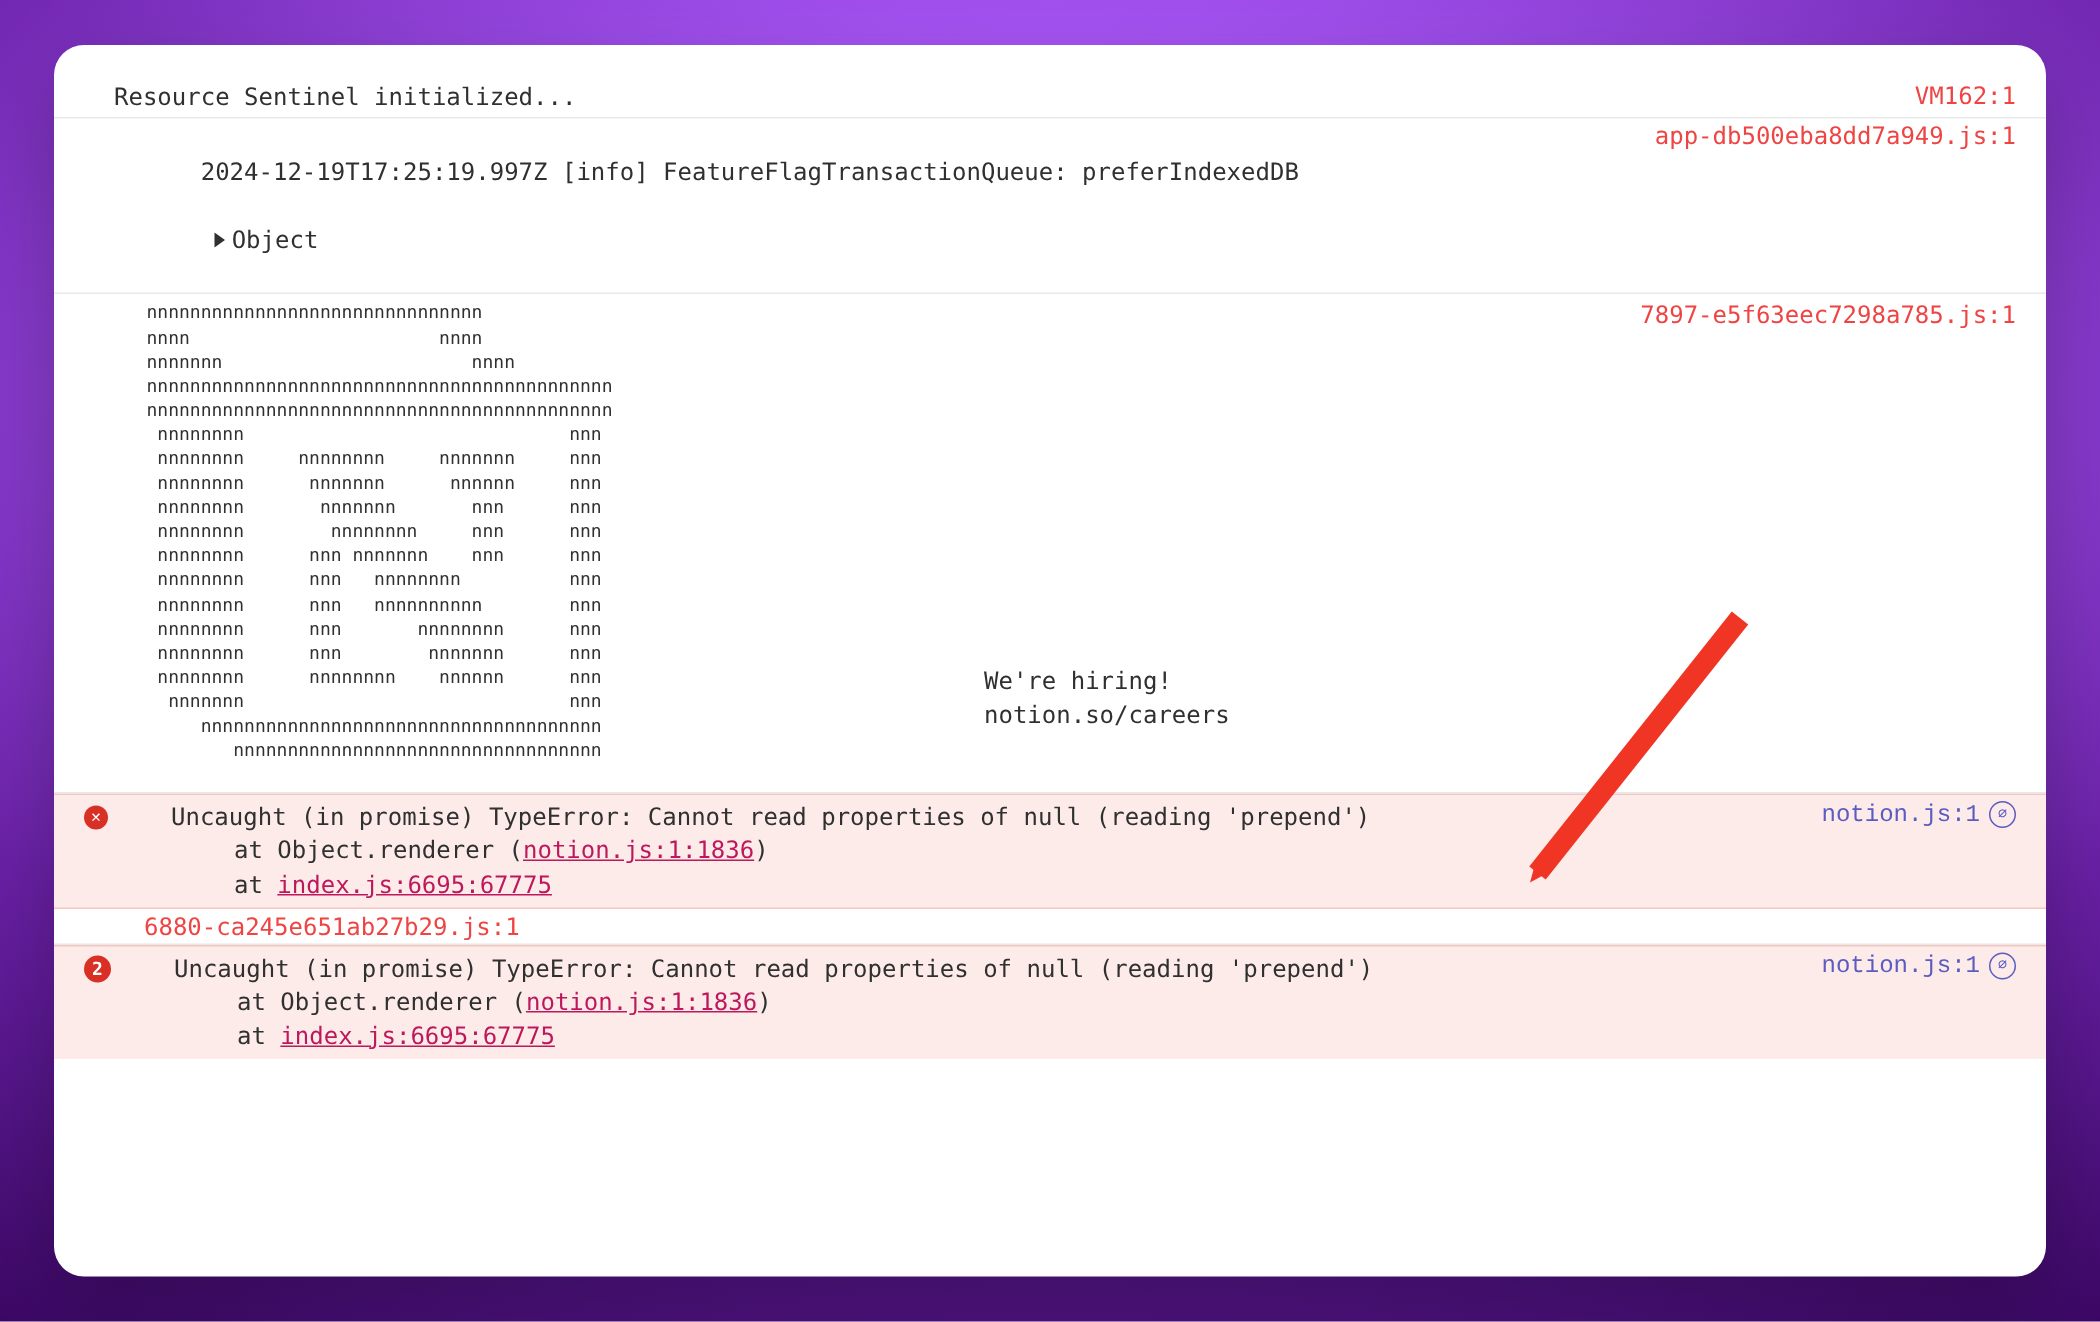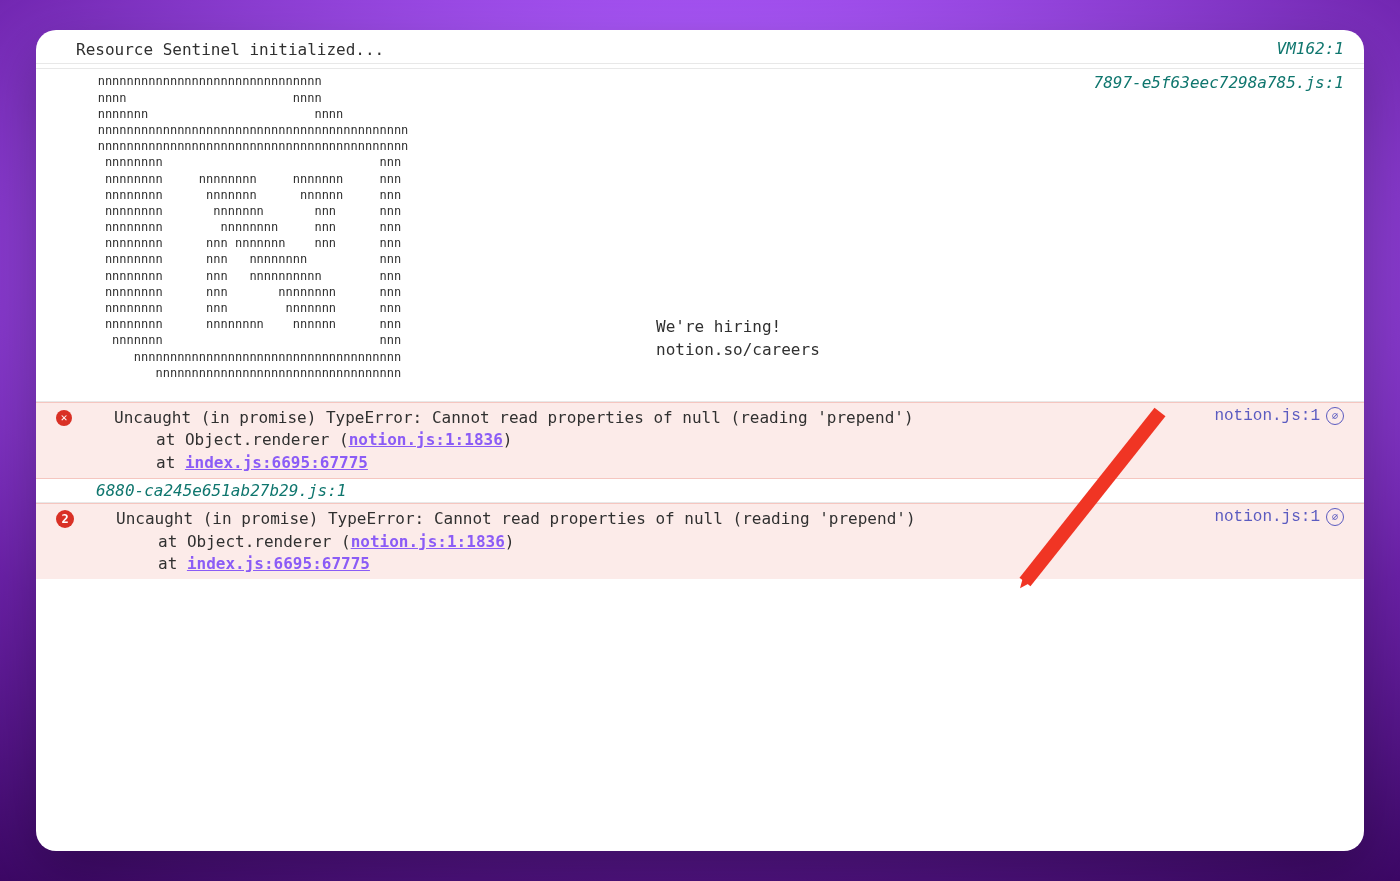--- a/index.html
+++ b/index.html
@@ -26,33 +26,32 @@
     box-shadow: 0 20px 60px rgba(0,0,0,0.3);
   }
   .log-row {
     display: flex;
     justify-content: space-between;
     align-items: flex-start;
     padding: 2px 20px 2px 40px;
     border-bottom: 1px solid #e8e8e8;
     color: #303030;
   }
-  .log-row.first { padding-top: 9px; }
+  .log-row.first { padding-top: 24px; }
   .log-msg {
     white-space: pre;
     line-height: 1.4;
     flex: 1 1 auto;
     overflow: hidden;
   }
   .source-link {
-    color: #0f766e;
+    color: #ef4444;
     text-decoration: none;
     white-space: nowrap;
     padding-left: 20px;
-    font-style: italic;
   }
   .expand-tri {
     display: inline-block;
     width: 0; height: 0;
     border-top: 5px solid transparent;
     border-bottom: 5px solid transparent;
     border-left: 7px solid #303030;
     margin-right: 4px;
     vertical-align: baseline;
   }
@@ -119,23 +118,22 @@
   }
   .error-body {
     flex: 1 1 auto;
     line-height: 1.4;
     margin-left: 36px;
   }
   .error-stack {
     padding-left: 42px;
   }
   .err-link {
-    color: #8b5cf6;
+    color: #be185d;
     text-decoration: underline;
-    font-weight: bold;
   }
   .err-source {
     color: #5b5bc0;
     white-space: nowrap;
     padding-left: 20px;
     text-decoration: none;
     display: flex;
     gap: 6px;
     font-family: Liberation Mono, monospace;
   }
@@ -161,20 +159,25 @@
 <body>
 
 <div class="console-panel">
 
   <div class="log-row first">
     <span class="log-msg">Resource Sentinel initialized...</span>
     <a href="#" class="source-link">VM162:1</a>
   </div>
 
   <div class="log-row">
+    <span class="log-msg">
+      <span>2024-12-19T17:25:19.997Z [info] FeatureFlagTransactionQueue: preferIndexedDB</span><br>
+      &nbsp;<span class="expand-tri"></span><span>Object</span>
+    </span>
+    <a href="#" class="source-link">app-db500eba8dd7a949.js:1</a>
   </div>
 
   <div class="ascii-row">
     <div class="ascii-art">   nnnnnnnnnnnnnnnnnnnnnnnnnnnnnnn
    nnnn                       nnnn
    nnnnnnn                       nnnn
    nnnnnnnnnnnnnnnnnnnnnnnnnnnnnnnnnnnnnnnnnnn
    nnnnnnnnnnnnnnnnnnnnnnnnnnnnnnnnnnnnnnnnnnn
     nnnnnnnn                              nnn
     nnnnnnnn     nnnnnnnn     nnnnnnn     nnn

